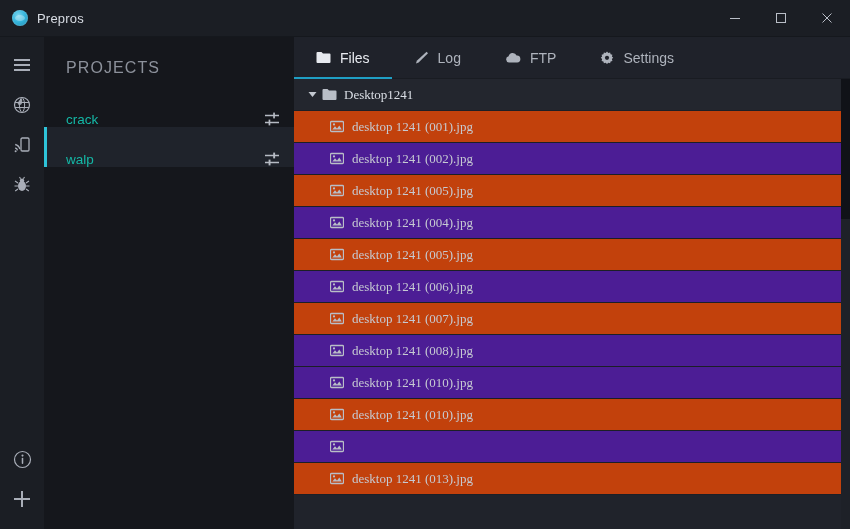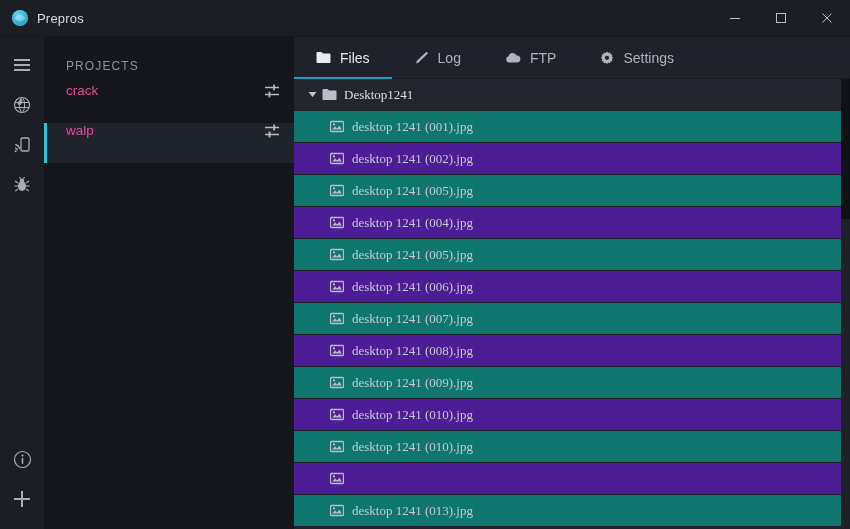--- a/index.html
+++ b/index.html
@@ -113,34 +113,34 @@
 
   
   .sidebar {
     width: 250px;
     min-width: 250px;
     background: #15171c;
     display: flex;
     flex-direction: column;
   }
   .sidebar-heading {
-    font-size: 12px;
+    font-size: 16px;
     letter-spacing: 1.1px;
     color: #8c919b;
     padding: 22px 0 10px 22px;
     text-transform: uppercase;
   }
   .project {
     height: 40px;
     display: flex;
-    align-items: flex-start;
+    align-items: flex-end;
     padding-left: 22px;
     padding-right: 14px;
     position: relative;
-    color: #ec4899;
+    color: #14b8a6;
     font-size: 13.5px;
     gap: 17px;
   }
   .project .accent {
     position: absolute;
     left: 0; top: 0; bottom: 0;
     width: 3px;
     background: transparent;
   }
   .project.selected {
@@ -208,21 +208,21 @@
   }
   .row.folder {
     background: #23262e;
     padding-left: 10px;
     color: #dbdfe6;
   }
   .row.file {
     padding-left: 36px;
   }
   .row.alt { background: #4c1d95; }
-  .row.base { background: #0f766e; }
+  .row.base { background: #c2410c; }
   .tri {
     width: 16px;
     display: flex;
     align-items: center;
     justify-content: center;
     color: #c3c8d0;
     margin-right: 2px;
   }
   .ficon {
     width: 22px;
@@ -495,30 +495,20 @@
           <div class="ficon">
             <svg width="14" height="13" viewBox="0 0 14 13">
                 <rect x="0.5" y="1.5" width="13" height="10" rx="1" fill="none" stroke="currentColor" stroke-width="1.3"></rect>
                 <path d="M2.3 9.6 L5 6.3 L7 8.4 L9.3 5.4 L11.8 9.6 Z" fill="currentColor"></path>
                 <circle cx="4" cy="4.4" r="1.1" fill="currentColor"></circle>
               </svg>
           </div>
           <div class="fname">desktop 1241 (008).jpg</div>
         </div>
 
-        <div class="row file base">
-          <div class="ficon">
-            <svg width="14" height="13" viewBox="0 0 14 13">
-                <rect x="0.5" y="1.5" width="13" height="10" rx="1" fill="none" stroke="currentColor" stroke-width="1.3"></rect>
-                <path d="M2.3 9.6 L5 6.3 L7 8.4 L9.3 5.4 L11.8 9.6 Z" fill="currentColor"></path>
-                <circle cx="4" cy="4.4" r="1.1" fill="currentColor"></circle>
-              </svg>
-          </div>
-          <div class="fname">desktop 1241 (009).jpg</div>
-        </div>
 
         <div class="row file alt">
           <div class="ficon">
             <svg width="14" height="13" viewBox="0 0 14 13">
                 <rect x="0.5" y="1.5" width="13" height="10" rx="1" fill="none" stroke="currentColor" stroke-width="1.3"></rect>
                 <path d="M2.3 9.6 L5 6.3 L7 8.4 L9.3 5.4 L11.8 9.6 Z" fill="currentColor"></path>
                 <circle cx="4" cy="4.4" r="1.1" fill="currentColor"></circle>
               </svg>
           </div>
           <div class="fname">desktop 1241 (010).jpg</div>

